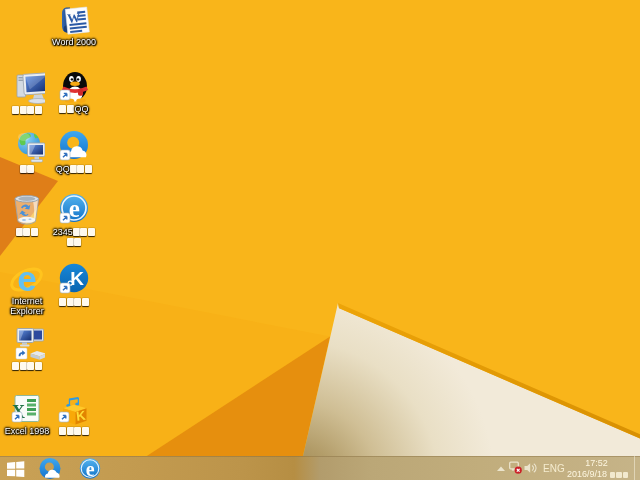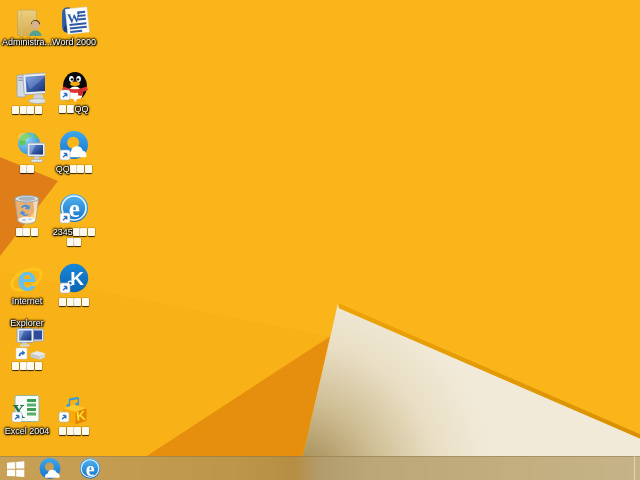--- a/index.html
+++ b/index.html
@@ -74,30 +74,20 @@
         </mask>
  </defs>
  <rect x="0" y="0" width="640" height="480" fill="#f9b51a"></rect>
  <polygon points="0,272 330,336.5 110,480 0,480" fill="#f8b117"></polygon>
  <polygon points="330,336.5 297.5,480 110,480" fill="#e68f0e"></polygon>
  <polygon points="338,303 297.5,480 640,480 640,438.6 339,308" fill="url(#cream)"></polygon>
  <polygon points="338,303 640,434.2 640,438.6 339,308.2" fill="url(#band)"></polygon>
  <polygon points="0,157 58,181 0,256" fill="#df7e18"></polygon>
 </svg>
 
-<div class="ic" style="left:-1px;top:5px">
- <svg width="36" height="31" viewBox="0 0 36 31">
-  <path d="M8.5,7 Q8.5,5 10.5,5 L25,5 Q27.5,5 27.5,7.5 L27.5,30.5 Q27.5,33 25,33 L10.5,33 Q8.5,33 8.5,31 z" fill="url(#fold)" stroke="#c4a85e" stroke-width="0.8"></path>
-  <path d="M12.5,5 L12.5,33" stroke="#d8c06a" stroke-width="1.2"></path>
-  <path d="M20,33 q0.5,-7.5 6.5,-7.5 q6,0 6.5,7.5 z" fill="#55a08e"></path>
-  <circle cx="26.5" cy="20" r="4.4" fill="#d7b28b"></circle>
-  <path d="M21.9,19.6 a4.6,4.6 0 0 1 9.2,0 l-1.1,-0.5 -0.6,-2 -2.8,-1.4 -3.2,0.8 -0.8,2.4 z" fill="#3a3129"></path>
- </svg>
- <div class="lbl">Administra...</div>
-</div>
 <div class="ic" style="left:46px;top:5px">
  <svg width="34" height="31" viewBox="0 0 34 31">
   <path d="M9,2.5 Q5,3.5 5,8 L5,21 Q5,26.5 9.5,27.5 L13,27.8 L13,2.5 z" fill="url(#wsp)"></path>
   <circle cx="10" cy="24" r="3.4" fill="#1b3e79"></circle>
   <path d="M10.5,21.5 q3.5,0.5 3,4.5 l-3.5,-1z" fill="#4a7ac0"></path>
   <g transform="rotate(-6 21 15)">
    <rect x="9.5" y="3" width="21.5" height="25" fill="#fdfdfd" stroke="#dde4ee" stroke-width="0.6"></rect>
    <text x="10.5" y="17" font-size="13" font-weight="bold" fill="#2b5aa6" font-family="Liberation Serif,serif">W</text>
    <rect x="21" y="6.5" width="8" height="2.1" fill="#2b5aa6"></rect>
    <rect x="21" y="10" width="8" height="2.1" fill="#2b5aa6"></rect>
@@ -202,21 +192,21 @@
  <div class="lbl" style="margin-top:0"><span class="cj"></span><span class="cj"></span></div>
 </div>
 
 <div class="ic" style="left:-1px;top:262px">
  <svg width="36" height="33" viewBox="0 0 36 33">
   <ellipse cx="17.5" cy="17.5" rx="16" ry="8.6" fill="none" stroke="#ffc41e" stroke-width="3" transform="rotate(-27 17.5 17.5)"></ellipse>
   <text x="18" y="29" font-size="35" font-weight="bold" fill="#63c0f0" text-anchor="middle" font-family="Liberation Sans,sans-serif">e</text>
   <path d="M6,23 a12.5,7.5 -27 0 0 18,-16" fill="none" stroke="#ffc41e" stroke-width="0"></path>
  </svg>
  <div class="lbl">Internet</div>
- <div class="lbl" style="margin-top:12px">Explorer</div>
+ <div class="lbl" style="margin-top:0">Explorer</div>
 </div>
 <div class="ic" style="left:46px;top:263px">
  <svg width="34" height="33" viewBox="0 0 34 33">
   <circle cx="17" cy="15" r="14.2" fill="url(#kgg)"></circle>
   <text x="20" y="21.5" font-size="19" font-weight="bold" fill="#ffffff" text-anchor="middle">K</text>
   <circle cx="13.2" cy="20.2" r="2.6" fill="#ffffff"></circle>
   <circle cx="13.2" cy="20.2" r="1.4" fill="url(#kgg)"></circle>
   <g transform="translate(3,20)">
           <rect width="10" height="10" rx="2" fill="#fff" stroke="#9fb2c8" stroke-width="0.6"></rect>
           <path d="M3,7.2 L6.8,3.4 M6.8,3.4 h-3 M6.8,3.4 v3" stroke="#2f6fbe" stroke-width="1.4" fill="none"></path>
@@ -251,21 +241,21 @@
   <rect x="18" y="5" width="9" height="3" fill="#3e9e54"></rect>
   <rect x="18" y="9.5" width="9" height="3" fill="#57b06a"></rect>
   <rect x="18" y="14" width="9" height="3" fill="#3e9e54"></rect>
   <rect x="18" y="18.5" width="9" height="3" fill="#57b06a"></rect>
   <text x="3" y="24" font-size="18" font-weight="bold" fill="#1e7145" font-family="Liberation Serif,serif">X</text>
   <g transform="translate(3,18)">
           <rect width="10" height="10" rx="2" fill="#fff" stroke="#9fb2c8" stroke-width="0.6"></rect>
           <path d="M3,7.2 L6.8,3.4 M6.8,3.4 h-3 M6.8,3.4 v3" stroke="#2f6fbe" stroke-width="1.4" fill="none"></path>
         </g>
  </svg>
- <div class="lbl">Excel 2004</div>
+ <div class="lbl">Excel 1998</div>
 </div>
 <div class="ic" style="left:46px;top:394px">
  <svg width="34" height="31" viewBox="0 0 34 31">
   <g fill="#2e9ae0">
    <polygon points="12,4.6 21,3 21.6,4.9 12.6,6.5"></polygon>
    <rect x="11.8" y="5.2" width="1.3" height="6.2"></rect>
    <rect x="20.7" y="3.6" width="1.3" height="6.2"></rect>
    <ellipse cx="11.3" cy="11.6" rx="2" ry="1.5"></ellipse>
    <ellipse cx="20.2" cy="10" rx="2" ry="1.5"></ellipse>
   </g>
@@ -297,13 +287,31 @@
   </g>
 
   <g transform="translate(90,11.5)">
    <circle cx="0" cy="0" r="10.2" fill="url(#eg)"></circle>
    <circle cx="0" cy="0" r="8.8" fill="none" stroke="#e8f4fd" stroke-width="1.1"></circle>
    <text x="0.2" y="7" font-family="Liberation Serif,serif" font-size="20" font-weight="bold" fill="#ffffff" text-anchor="middle">e</text>
   </g>
  </svg>
 </div>
 <div style="position:absolute;left:634px;top:456px;width:1px;height:24px;background:rgba(255,252,240,0.45)"></div>
+<div id="tray">
+ <svg class="tseg" style="left:496px;top:9px" width="10" height="8" viewBox="0 0 10 8">
+  <polygon points="5,1.5 9,6 1,6" fill="#efe8d2" opacity="0.92"></polygon>
+ </svg>
+ <svg class="tseg" style="left:509px;top:5px" width="13" height="14" viewBox="0 0 13 14">
+  <rect x="0.7" y="1.2" width="8.6" height="6.6" rx="1" fill="none" stroke="#efe8d2" opacity="0.92" stroke-width="1.3"></rect>
+  <rect x="2.8" y="8.2" width="4.4" height="1.4" fill="#efe8d2" opacity="0.92"></rect>
+  <circle cx="9.2" cy="9.2" r="3.6" fill="#cb2128"></circle>
+  <path d="M7.8,7.8 L10.6,10.6 M10.6,7.8 L7.8,10.6" stroke="#fff" stroke-width="1.2"></path>
+ </svg>
+ <svg class="tseg" style="left:524px;top:6px" width="13" height="12" viewBox="0 0 13 12">
+  <polygon points="0.5,4 3.2,4 6.2,1.2 6.2,10.8 3.2,8 0.5,8" fill="#efe8d2" opacity="0.92"></polygon>
+  <path d="M8,3.4 A3,3 0 0 1 8,8.6 M9.8,1.8 A5,5 0 0 1 9.8,10.2" fill="none" stroke="#efe8d2" opacity="0.92" stroke-width="1.1"></path>
+ </svg>
+ <div class="tseg" style="left:543px;top:7px;font-size:10px;color:#f5eccf">ENG</div>
+ <div class="tseg" style="left:585px;top:1.5px;width:23px;text-align:center;font-size:9px;color:#fdf6e0">17:52</div>
+ <div class="tseg" style="left:567px;top:13px;font-size:9px;color:#fdf6e0">2016/9/18 <span class="cj sm"></span><span class="cj sm"></span><span class="cj sm"></span></div>
+</div>
 </div>
 
 </body></html>

